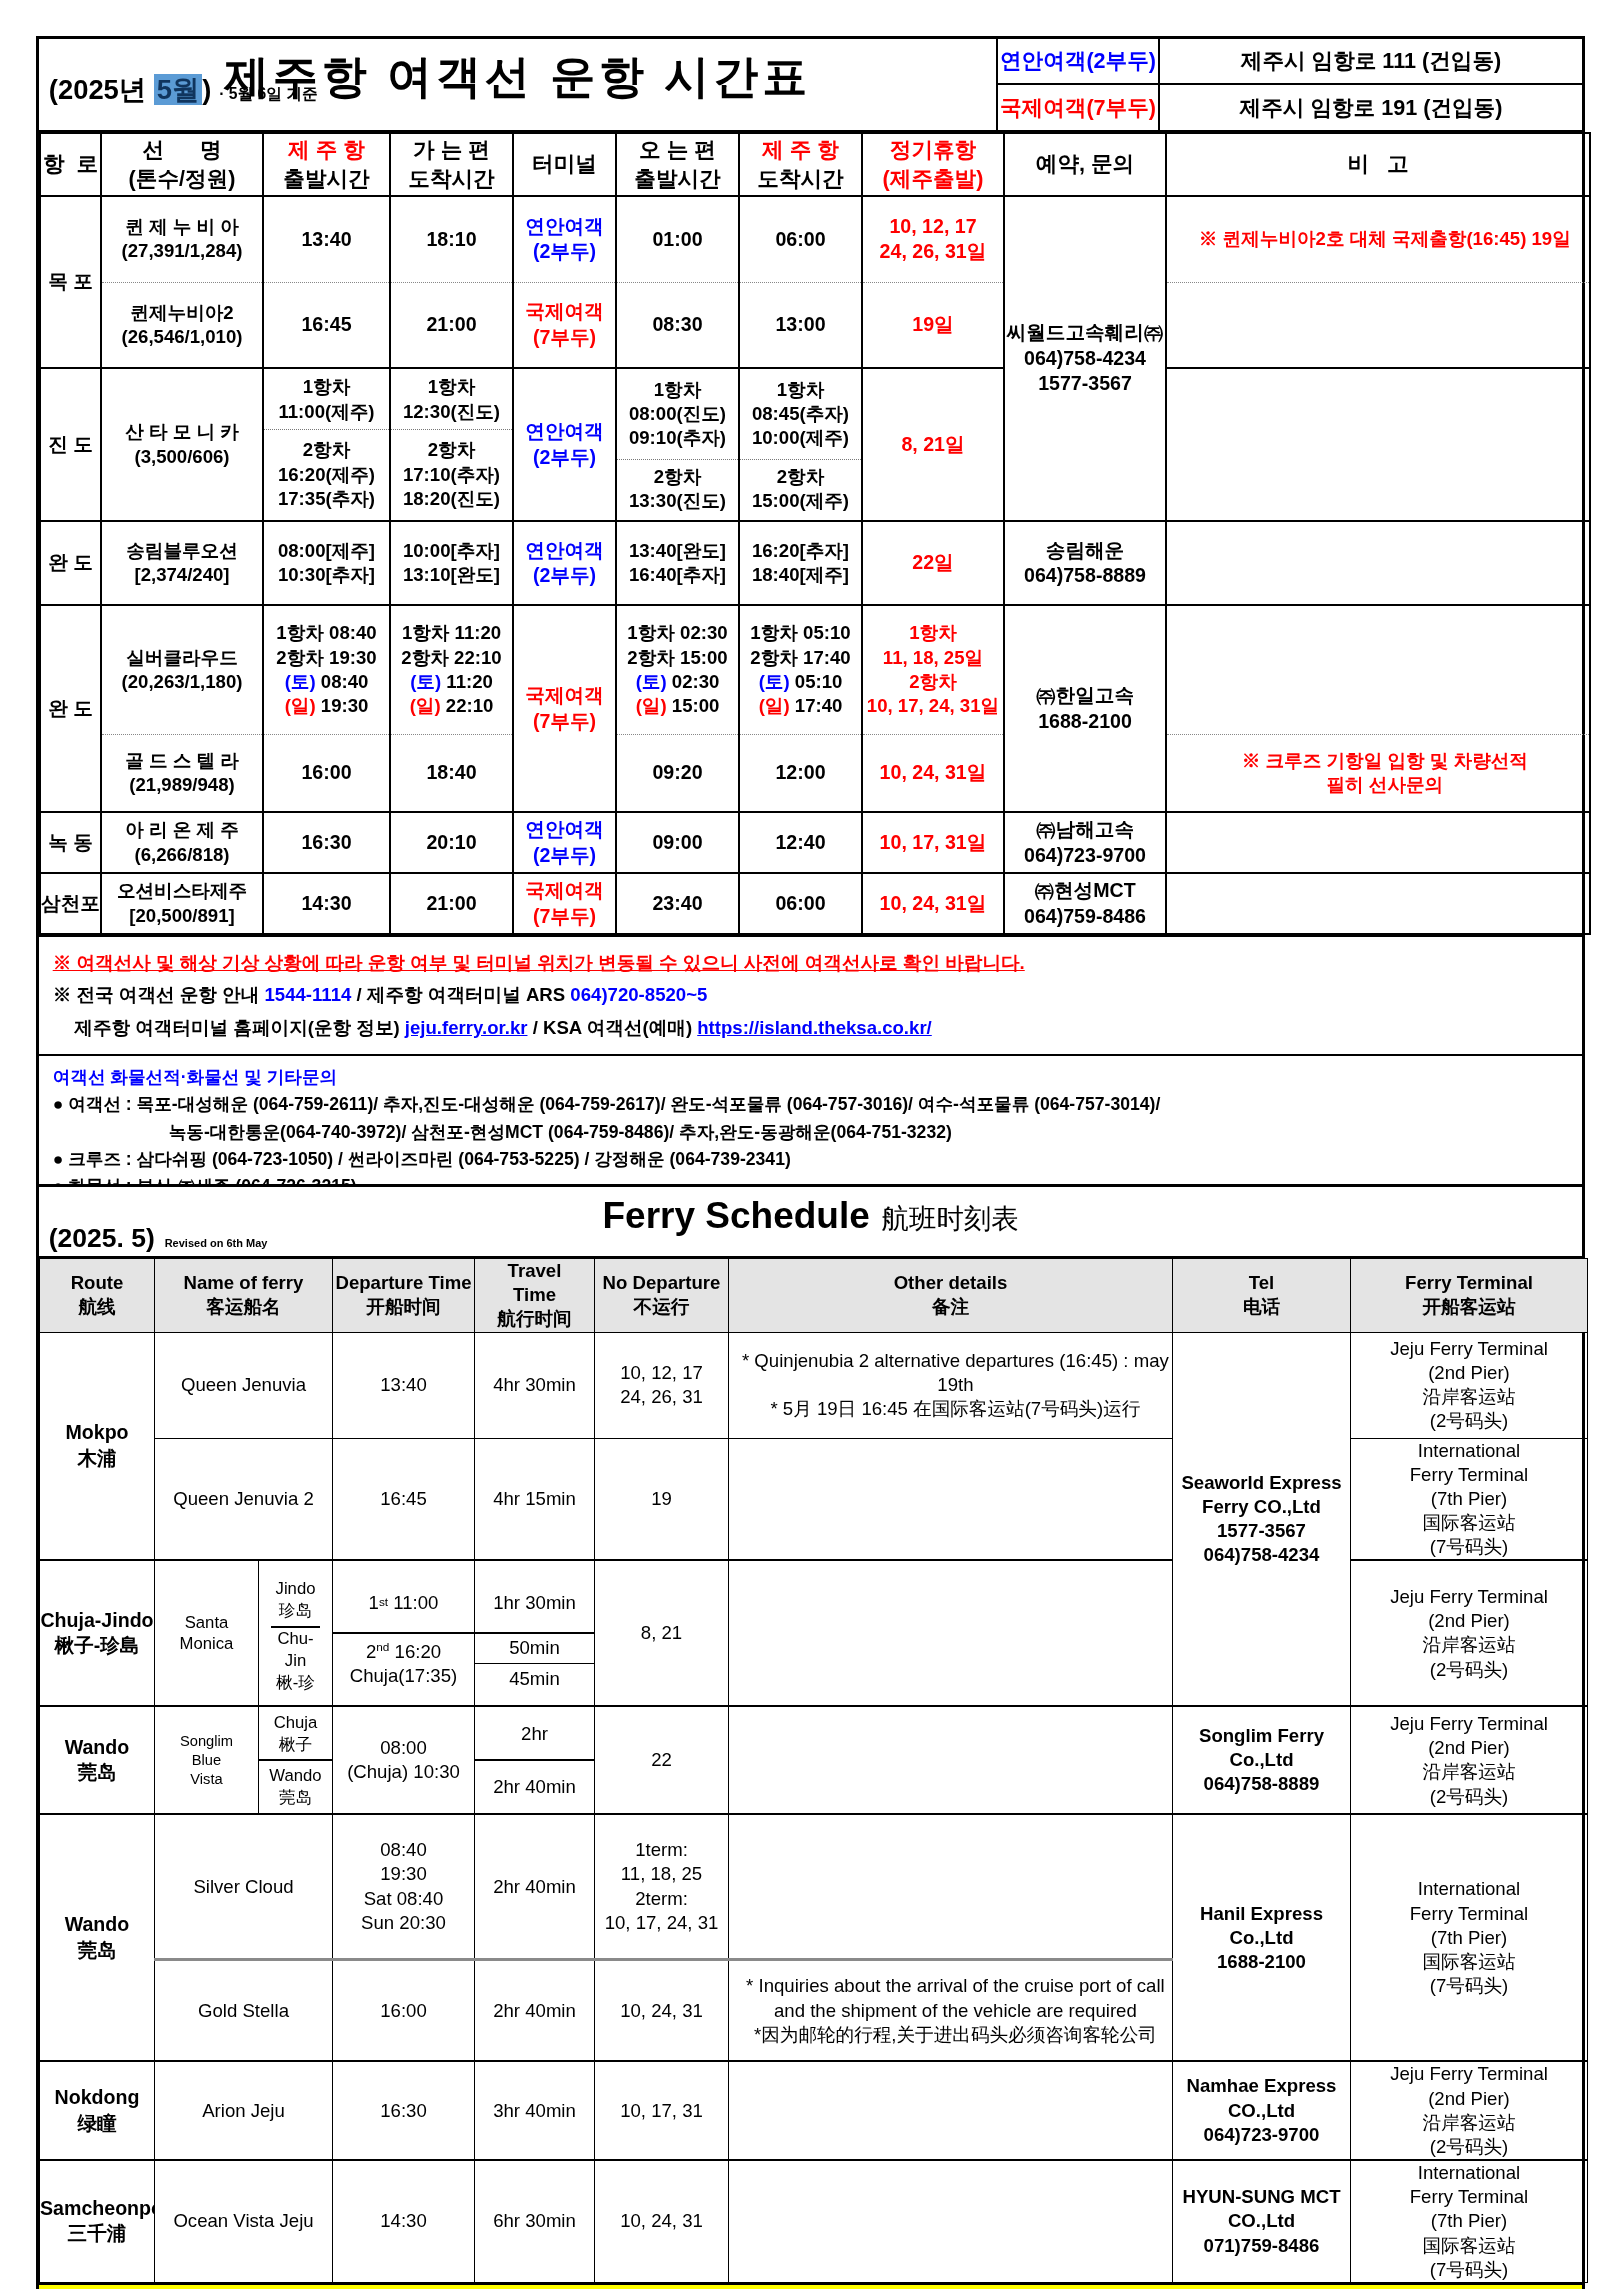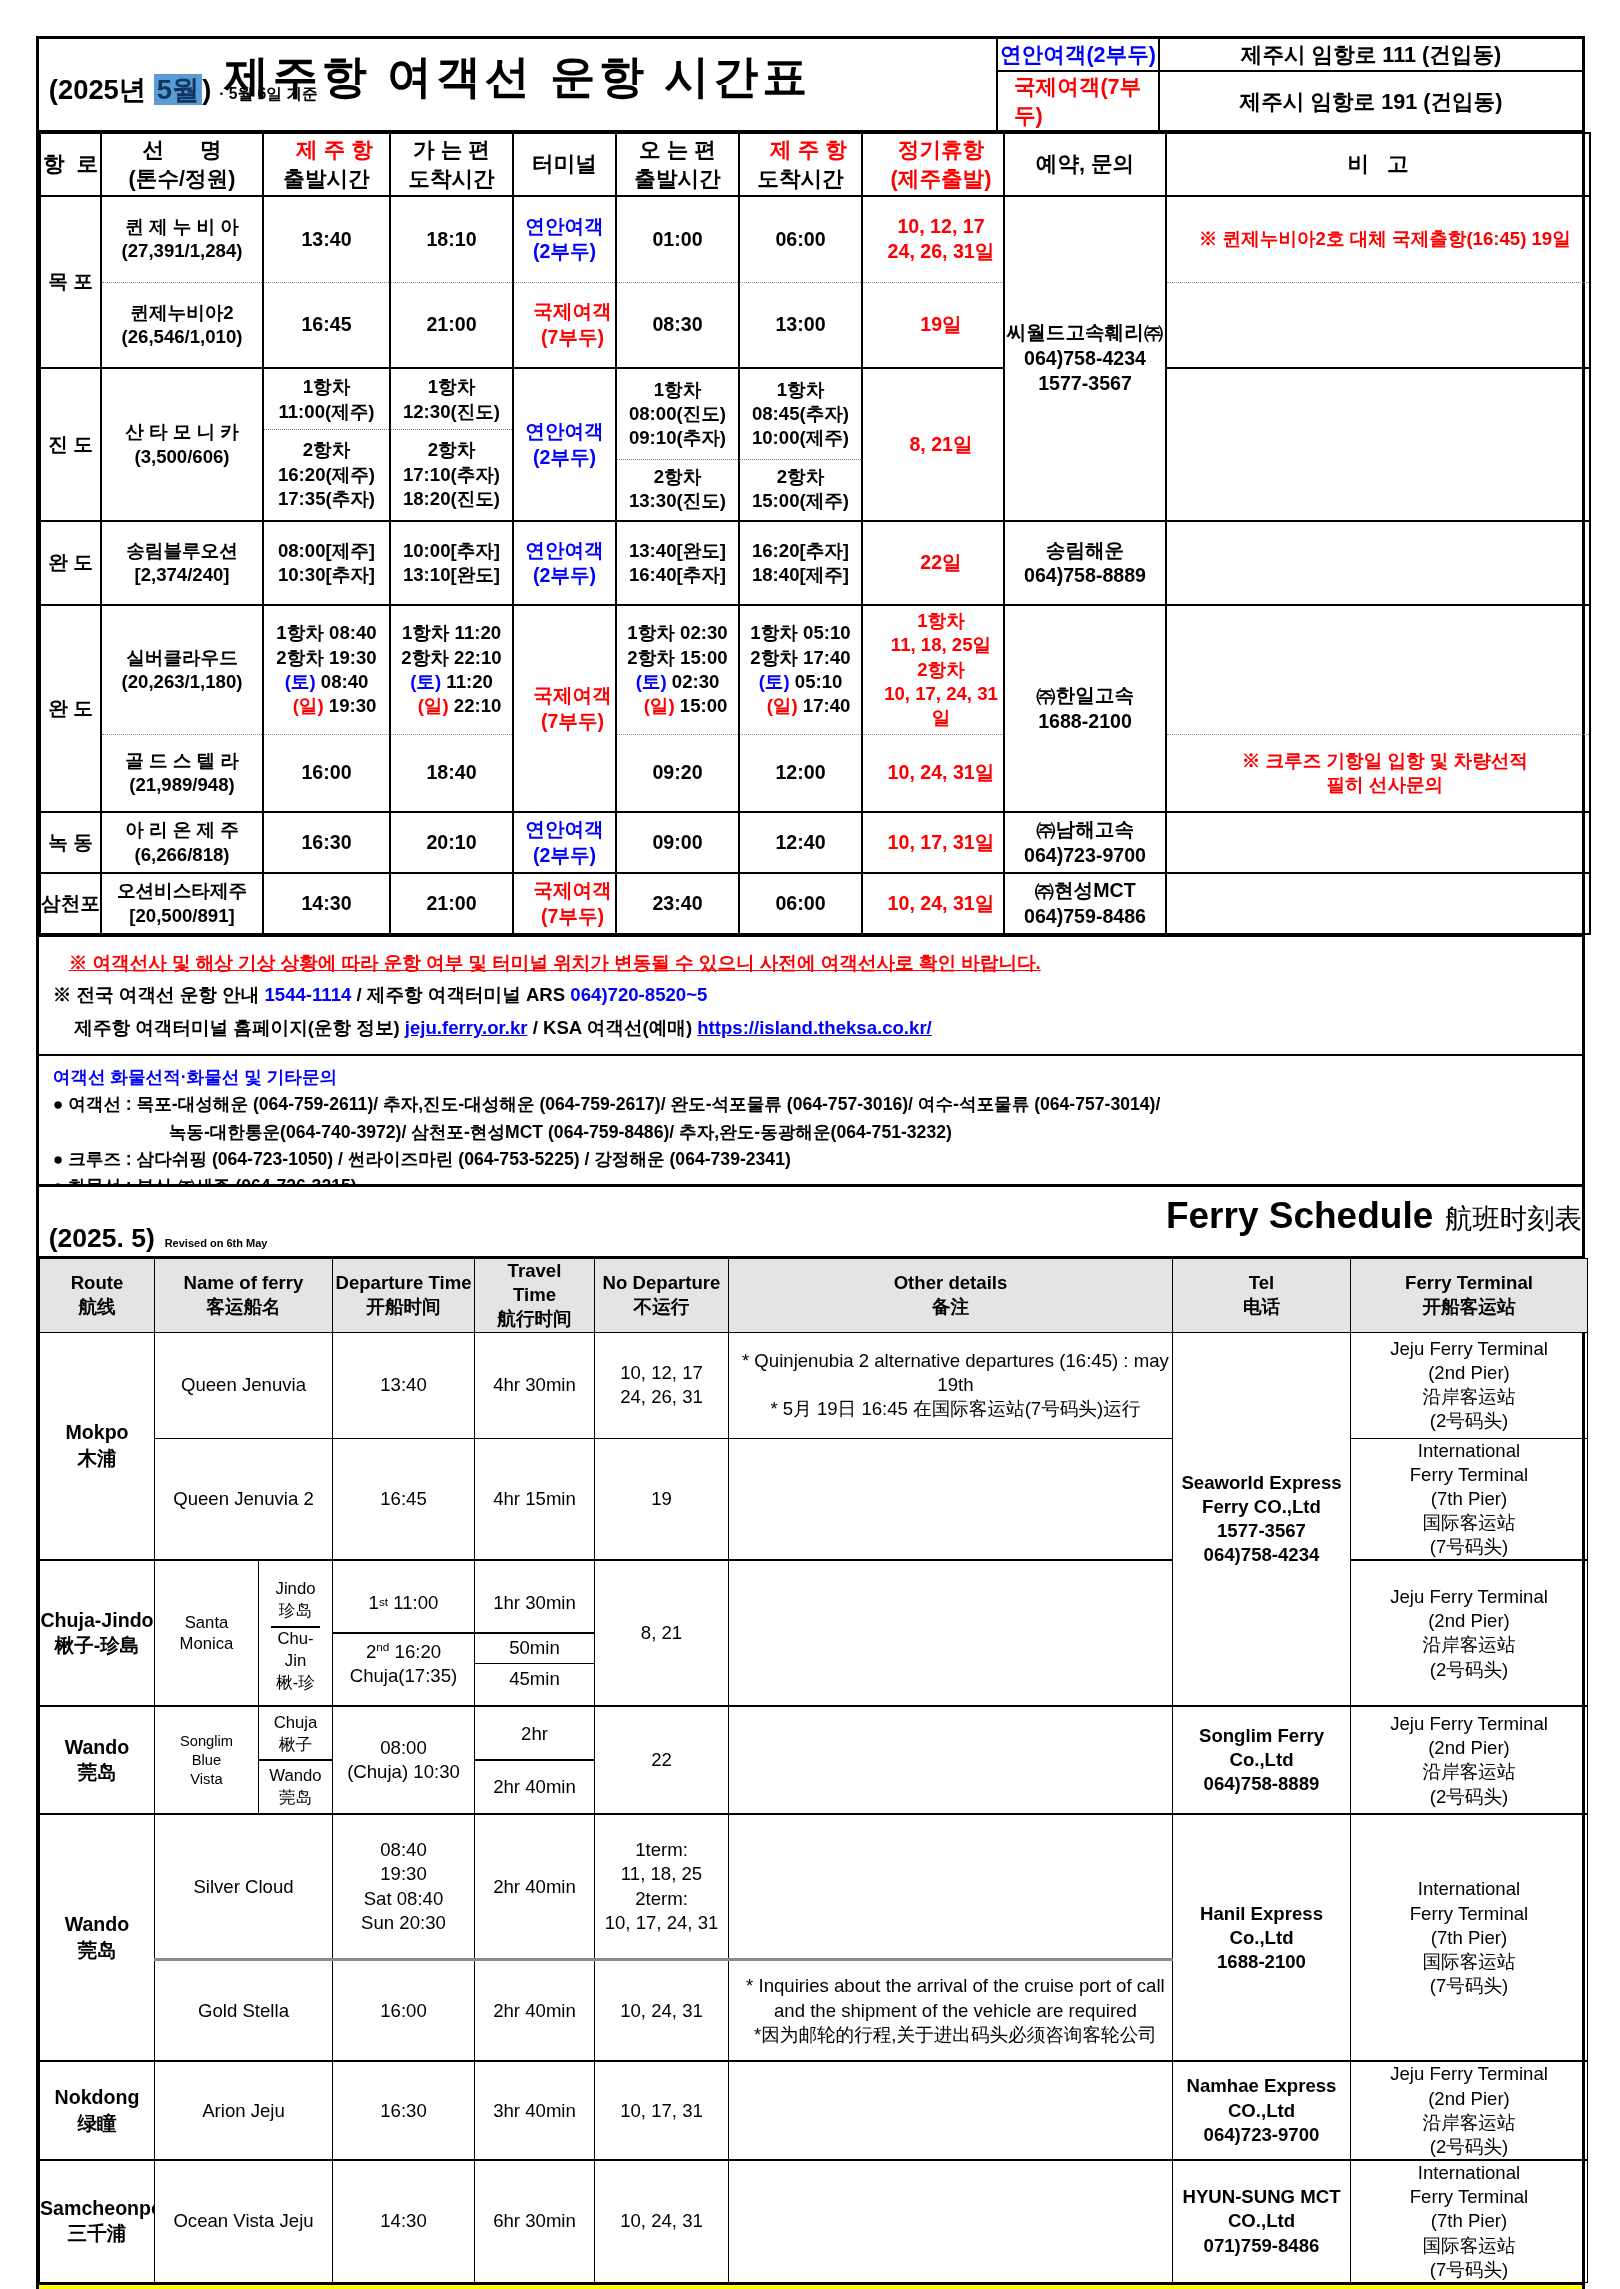--- a/index.html
+++ b/index.html
@@ -1,19 +1,19 @@
 <!DOCTYPE html>
 <html><head>
 <meta charset="utf-8">
 <style>
   * { box-sizing: border-box; margin: 0; padding: 0; }
   html,body { width:1620px; height:2290px; background:#fff; }
   body { position:relative; font-family:"Liberation Sans", sans-serif; color:#000; }
   .pl { white-space: pre-line; }
-  .c-red { color:#ff0000;padding-left:16px; }
+  .c-red { color:#ff0000; }
   .c-blue { color:#0000ff; }
   .und { text-decoration:underline; }
 
   
   .sec-kr { position:absolute; left:36px; top:36px; width:1549px; border:3.9px solid #000; background:#fff; }
   .kr-band { display:flex; height:93px; border-bottom:2.9px solid #000; }
   .kr-band-left { flex:1; position:relative; }
   .kr-title { position:absolute; left:0; right:0; top:7.8px; text-align:center; font-size:45px; font-weight:bold; letter-spacing:3.9px; }
   .kr-date { position:absolute; left:9.8px; bottom:22px; font-size:27.4px; font-weight:bold; }
   .kr-date .mo { background:#5b9bd5; color:#10355e; padding:0 2.9px; }
@@ -44,21 +44,21 @@
   .split .w2 { flex:2; } .split .w3 { flex:3; }
   td.remark { text-align:left; padding-left:13.7px; }
   .kt-notes1 { border-top:2.9px solid #000; padding:9.8px 13.7px; font-weight:bold; font-size:18.6px; line-height:1.75; }
   .kt-notes1 .ind { padding-left:21.6px; }
   .kt-notes2 { border-top:2px solid #000; padding:7.8px 13.7px 9.8px 13.7px; font-weight:bold; font-size:17.6px; line-height:1.55; }
   .kt-notes2 .ind2 { padding-left:116px; }
 
   
   .sec-en { position:absolute; left:36px; top:1184px; width:1549px; border:3.9px solid #000; background:#fff; }
   .en-band { position:relative; height:71px; border-bottom:2.9px solid #000; }
-  .en-title { position:absolute; left:0; right:0; top:7.8px; text-align:right; font-size:37px; font-weight:bold; }
+  .en-title { position:absolute; left:0; right:0; top:7.8px; text-align:center; font-size:37px; font-weight:bold; }
   .en-title .cn { font-size:27.4px; font-weight:normal; margin-left:11.8px; }
   .en-date { position:absolute; left:9.8px; bottom:2px; font-size:26.5px; font-weight:bold; }
   .en-date .rev { font-size:11px; margin-left:9.8px; }
   table.et { width:100%; border-collapse:collapse; table-layout:fixed; }
   table.et th, table.et td { border:1px solid #000; text-align:center; vertical-align:middle; font-size:18.6px; line-height:1.3; overflow:hidden; }
   table.et th { background:#e4e4e4; font-size:18.6px; font-weight:bold; height:71px; }
   table.et td.route { font-weight:bold; font-size:19.6px; }
   table.et td.tel { font-weight:bold; }
   tr.g-top > td { border-top:2.9px solid #000; }
   tr.gray-top > td { border-top:3.9px solid #8a8a8a; }

